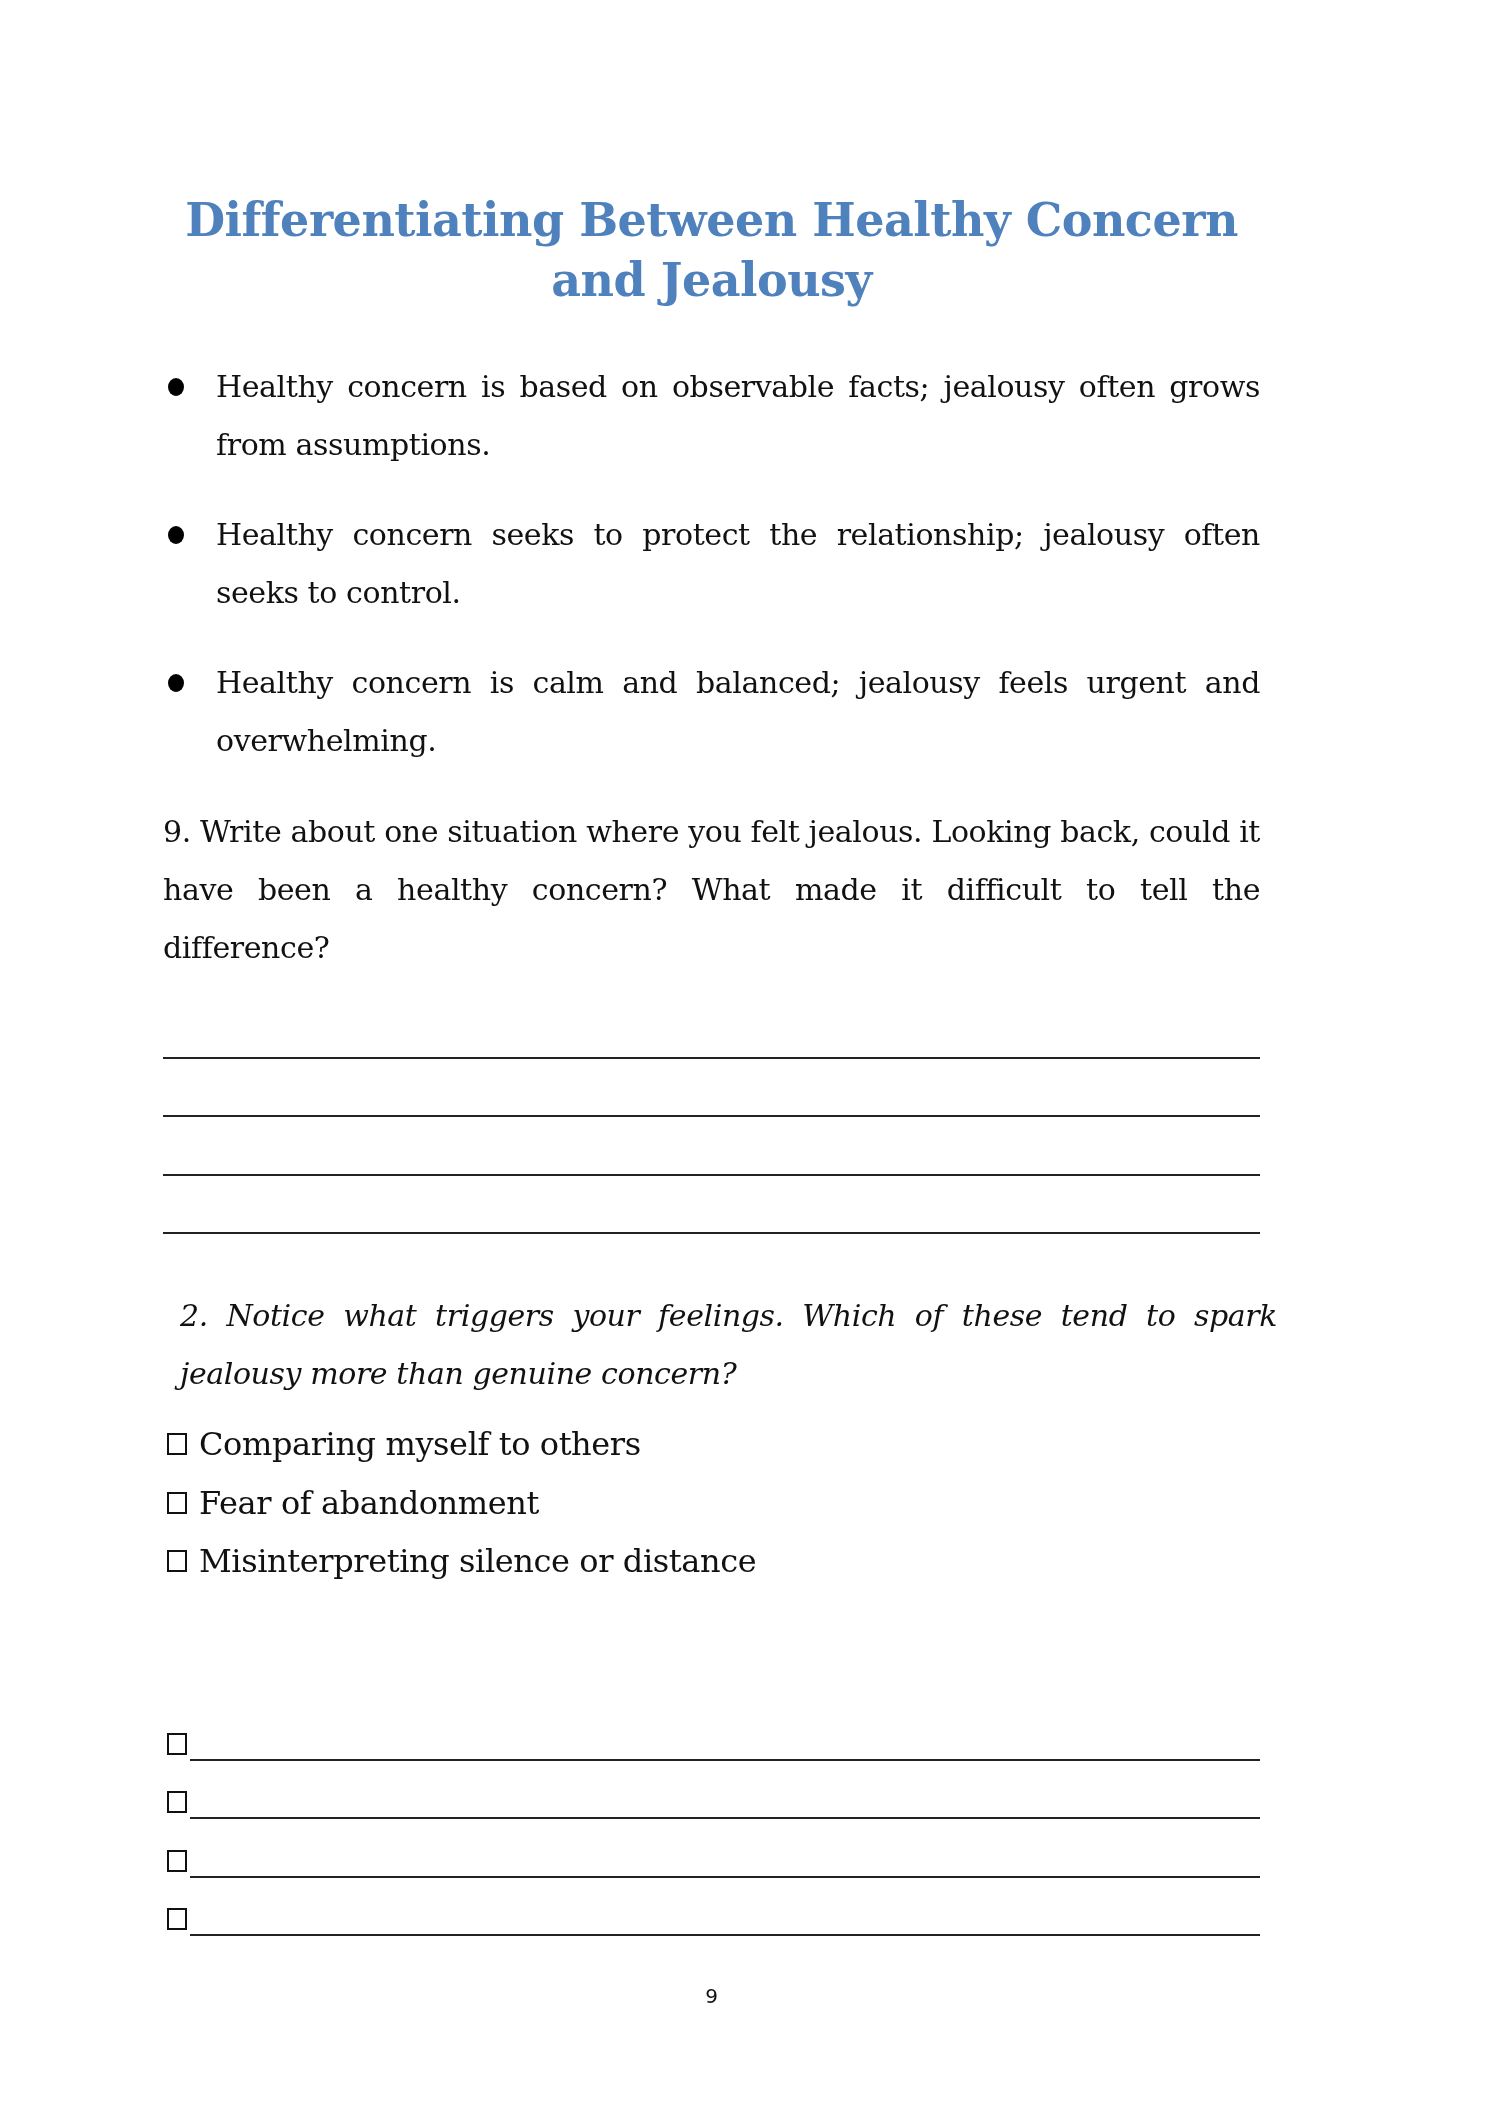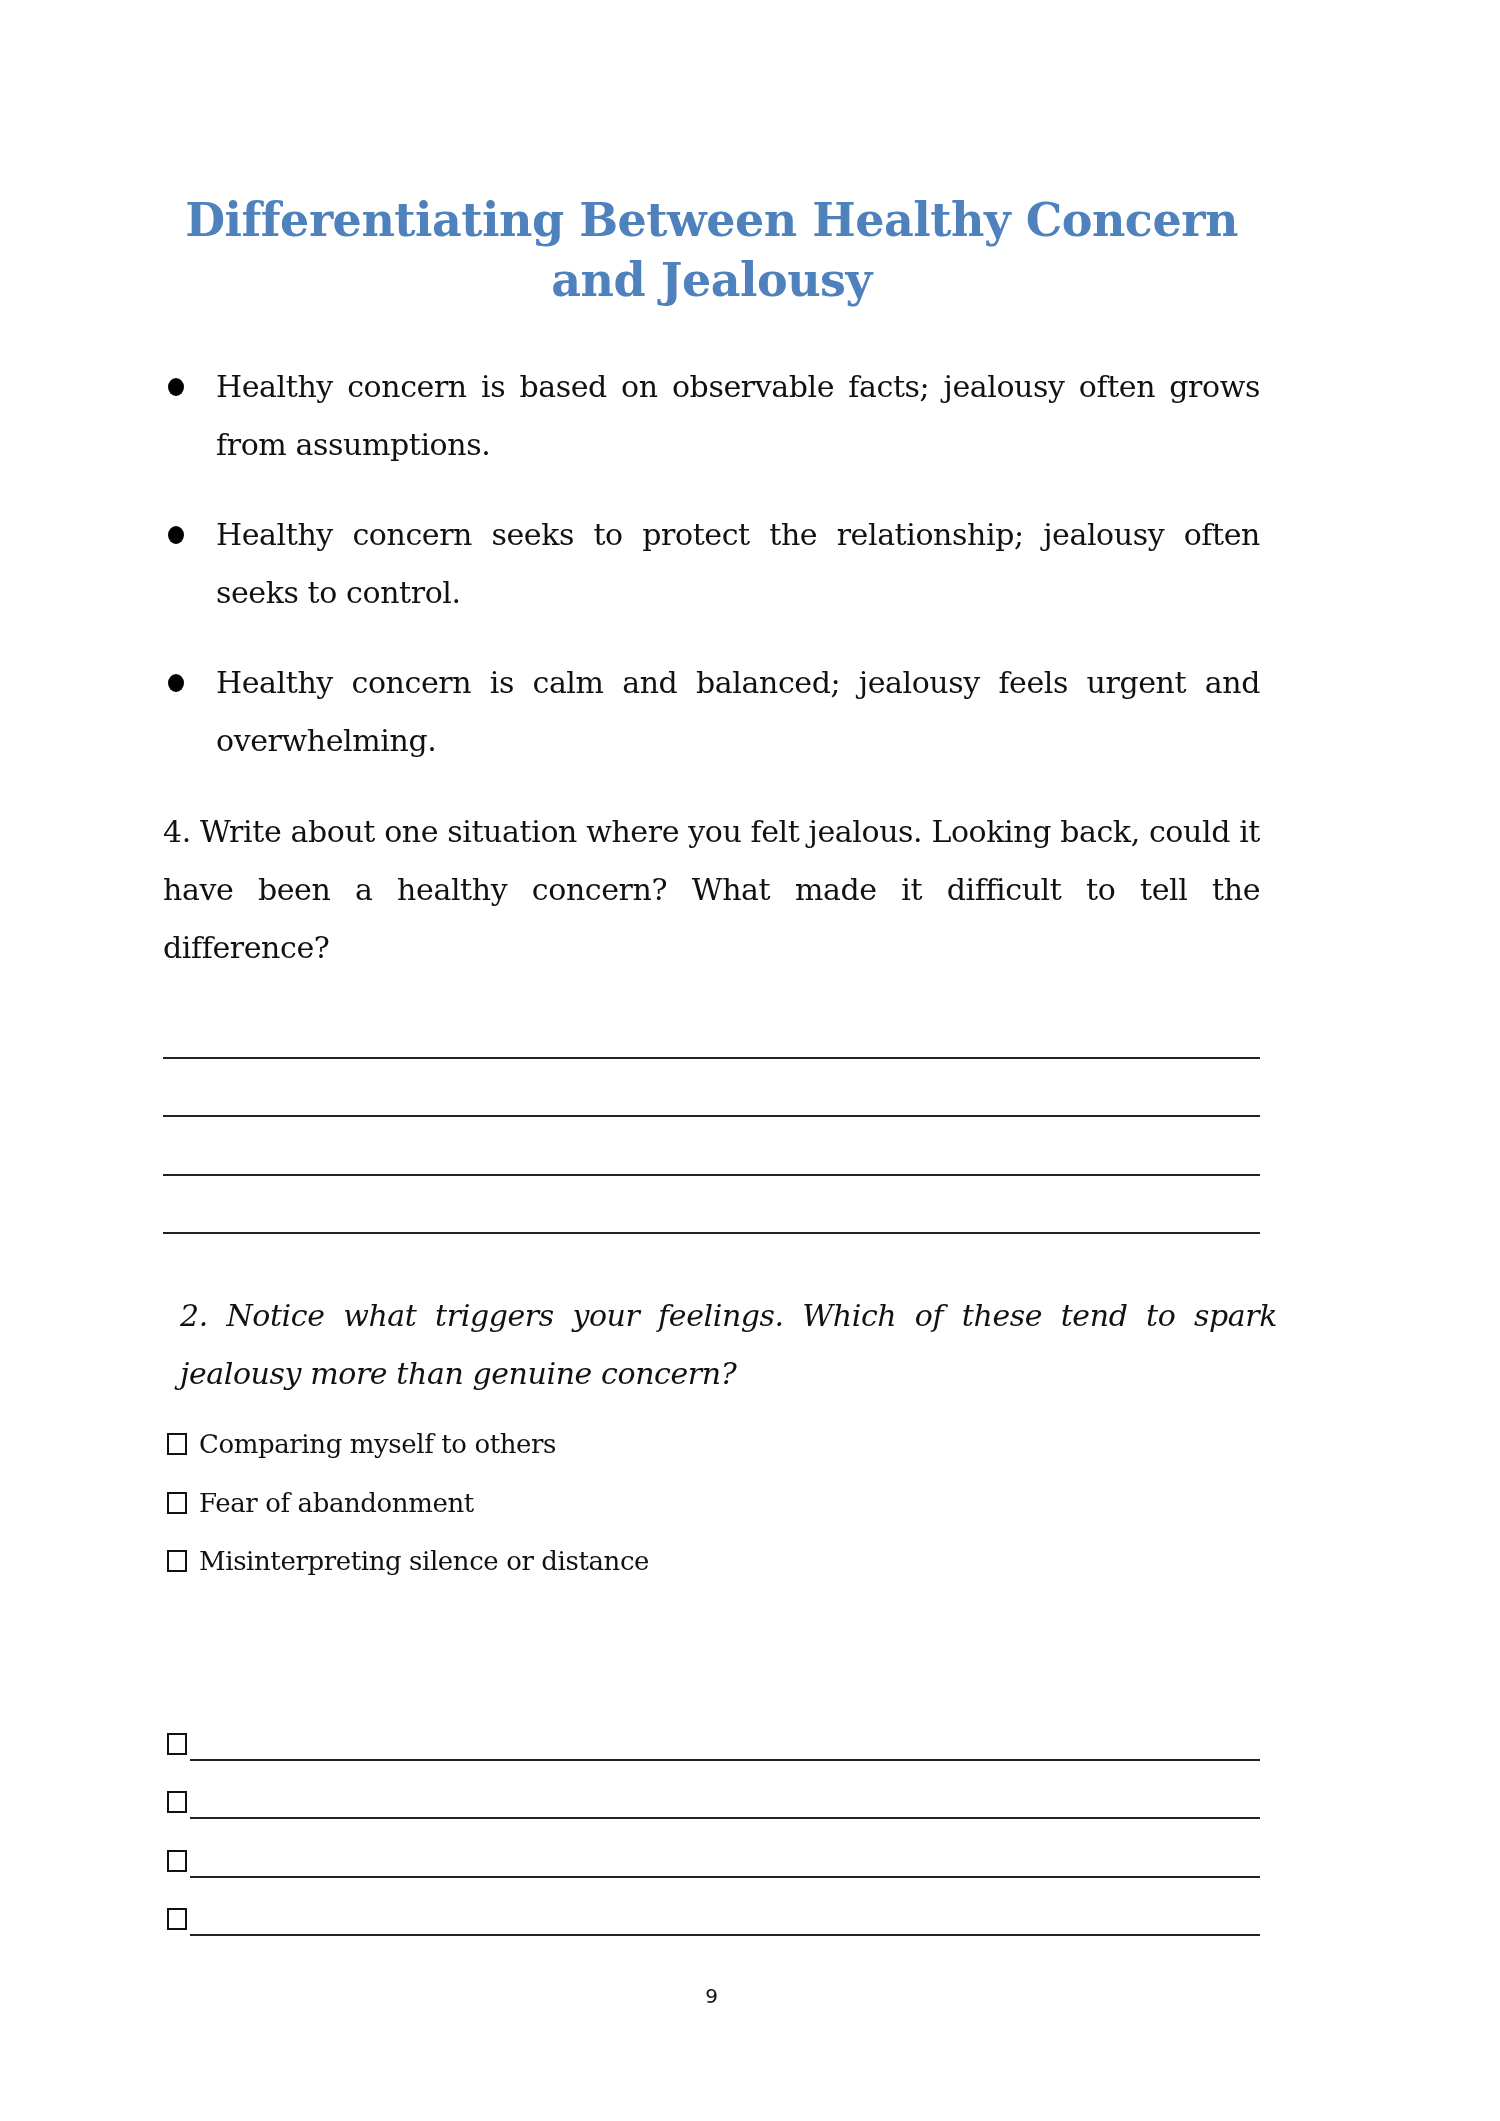--- a/index.html
+++ b/index.html
@@ -11,21 +11,21 @@
              font-family: "DejaVu Serif", "Liberation Serif", serif; letter-spacing: -0.5px; }
     .text { font-size: 30px; line-height: 58px; text-align: justify; text-align-last: left; letter-spacing: -0.4px; }
     .bullets { position: absolute; left: 0; top: 358px; width: 1097px; margin: 0; padding: 0; list-style: none; }
     .bullet { position: relative; padding-left: 53px; margin-bottom: 32px; }
     .bullet-dot { position: absolute; left: 5px; top: 20px; width: 16px; height: 18px; border-radius: 50%; background: #000; }
     .q1 { position: absolute; left: 0; top: 803px; width: 1097px; margin: 0; }
     .answer-lines { position: absolute; left: 0; top: 1000px; width: 1097px; }
     .answer-line { height: 58.5px; border-bottom: 2px solid #222; box-sizing: border-box; }
     .q2 { position: absolute; left: 0; top: 1270px; width: 1097px; margin: 17px; font-style: italic; }
     .checklist { position: absolute; left: 0; top: 1415px; width: 1097px; margin: 0; padding: 0; list-style: none; }
-    .check-item { height: 58.5px; display: flex; align-items: center; font-size: 26px; letter-spacing: -0.4px; }
+    .check-item { height: 58.5px; display: flex; align-items: center; font-size: 32px; letter-spacing: -0.4px; }
     .checkbox { display: inline-block; width: 20px; height: 22px; border: 2px solid #111; box-sizing: border-box;
                 margin-right: 12px; margin-left: 4px; flex: none; }
     .blank-item { height: 58.5px; display: flex; align-items: flex-end; }
     .blank-item .checkbox { margin-bottom: 8px; margin-right: 3px; }
     .blank-line { flex: 1; border-bottom: 2px solid #222; height: 1px; margin-bottom: 2px; }
     .blanks { position: absolute; left: 0; top: 1704px; width: 1097px; margin: 0; padding: 0; list-style: none; }
     .page-number { position: absolute; left: 0; top: 1984px; width: 1097px; text-align: center;
                    font-family: "DejaVu Sans", "Liberation Sans", sans-serif; font-size: 20px; color: #111; }
   </style>
 </head>
@@ -42,21 +42,21 @@
     <li class="bullet">
       <span class="bullet-dot"></span>
       <span>Healthy concern seeks to protect the relationship; jealousy often seeks to control.</span>
     </li>
     <li class="bullet">
       <span class="bullet-dot"></span>
       <span>Healthy concern is calm and balanced; jealousy feels urgent and overwhelming.</span>
     </li>
   </ul>
 
-  <p class="q1 text">4. Write about one situation where you felt jealous. Looking back, could it have been a healthy concern? What made it difficult to tell the difference?</p>
+  <p class="q1 text">9. Write about one situation where you felt jealous. Looking back, could it have been a healthy concern? What made it difficult to tell the difference?</p>
 
   <div class="answer-lines">
     <div class="answer-line"></div>
     <div class="answer-line"></div>
     <div class="answer-line"></div>
     <div class="answer-line"></div>
   </div>
 
   <p class="q2 text">2. Notice what triggers your feelings. Which of these tend to spark jealousy more than genuine concern?</p>
 

